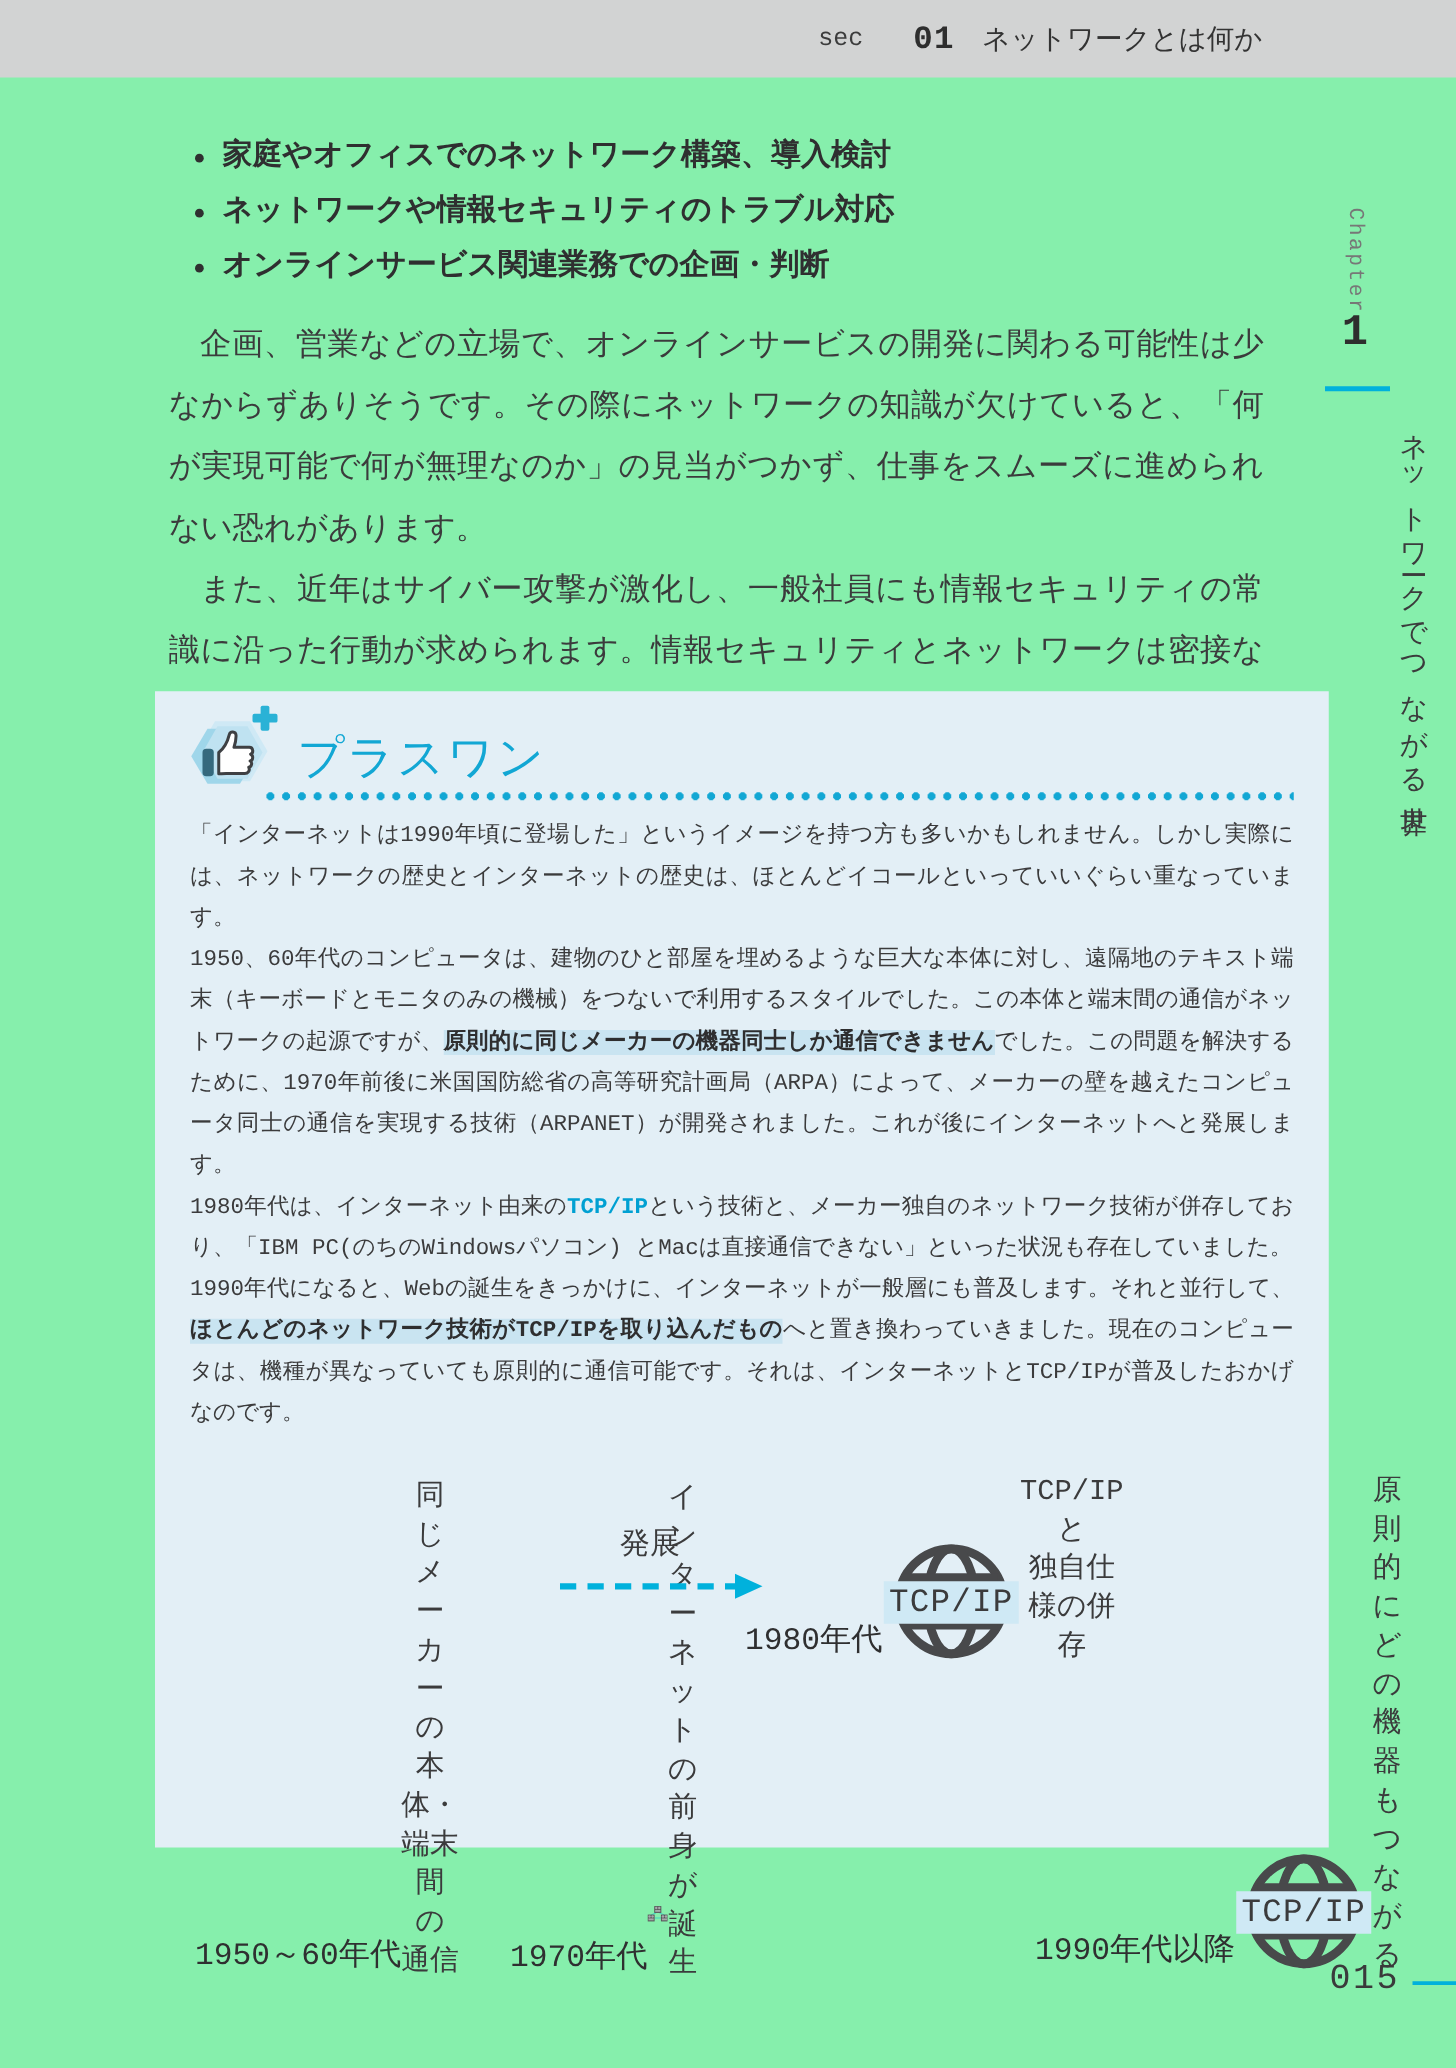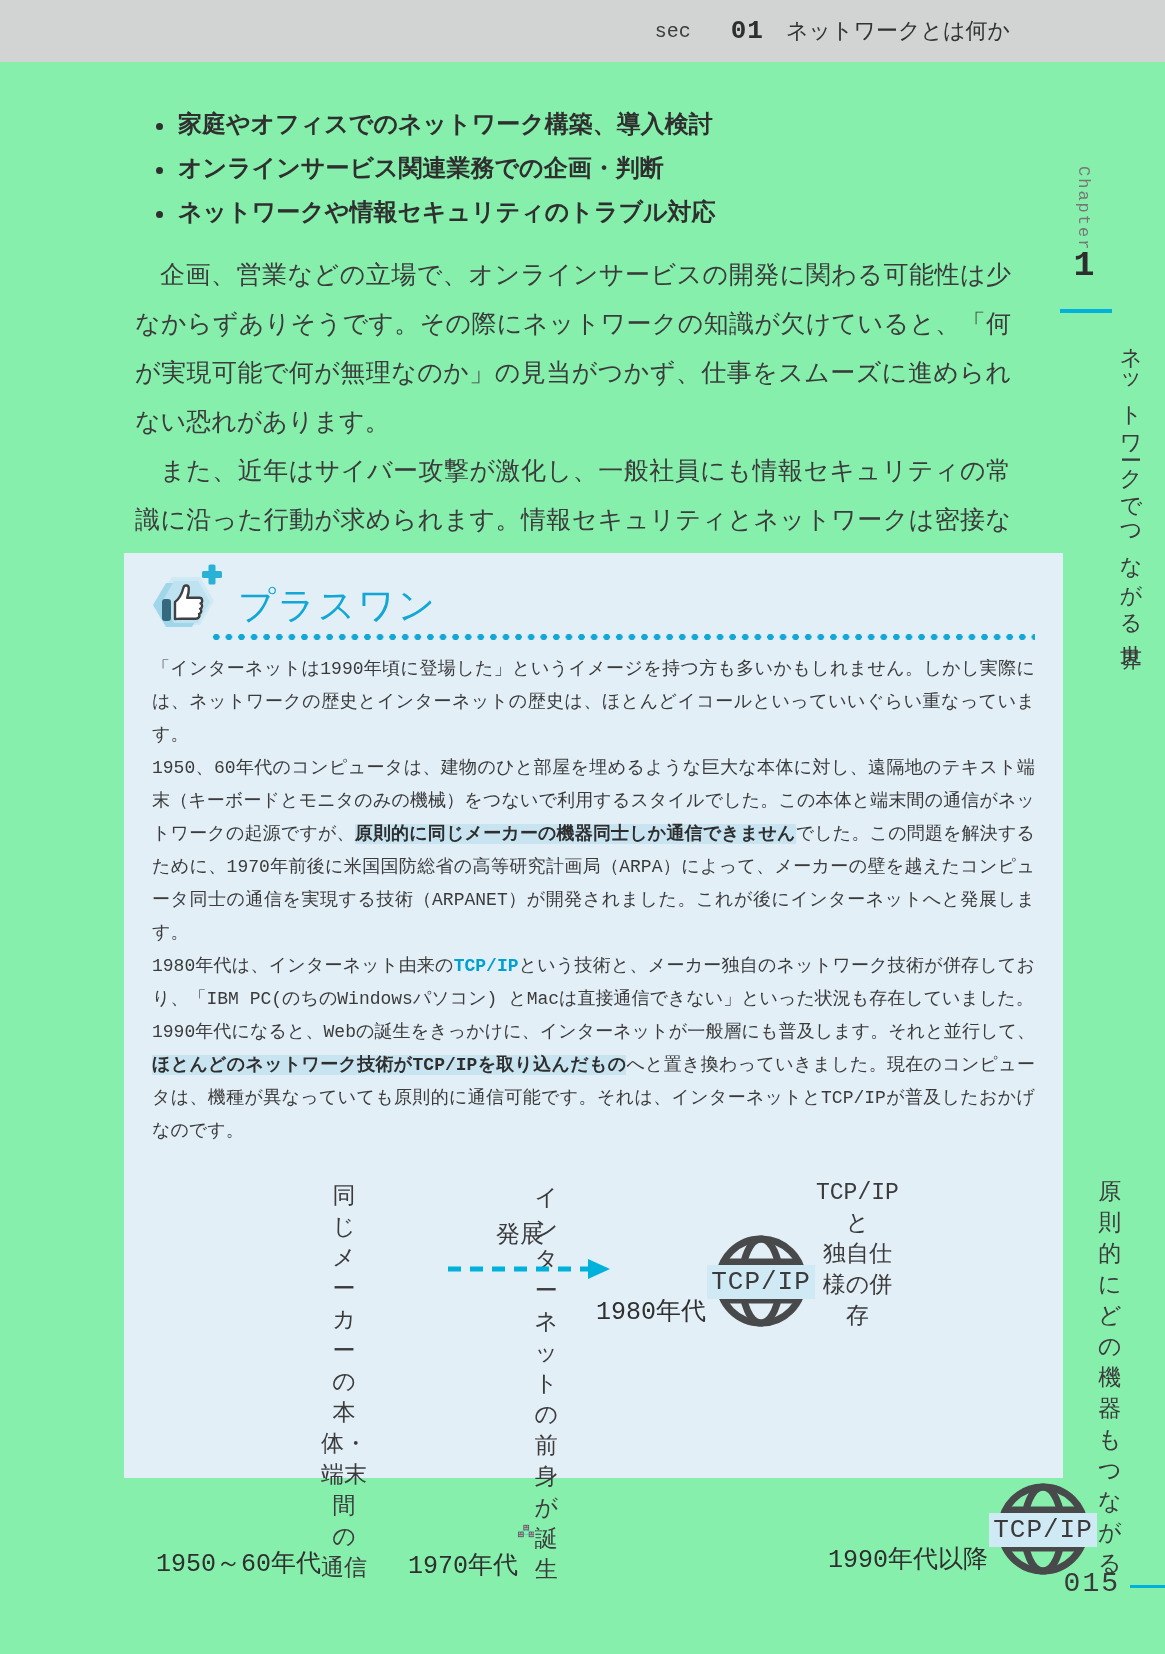--- a/index.html
+++ b/index.html
@@ -83,22 +83,22 @@
     <span class="sectitle">ネットワークとは何か</span>
   </header>
 
   <div class="chapter-label">Chapter</div>
   <div class="chapter-num">1</div>
   <div class="chapter-rule"></div>
   <div class="chapter-title">ネットワークでつながる世界</div>
 
   <ul class="bullets">
     <li><span class="dot"></span><span>家庭やオフィスでのネットワーク構築、導入検討</span></li>
+    <li><span class="dot"></span><span>ネットワークや情報セキュリティのトラブル対応</span></li>
     <li><span class="dot"></span><span>オンラインサービス関連業務での企画・判断</span></li>
-    <li><span class="dot"></span><span>ネットワークや情報セキュリティのトラブル対応</span></li>
   </ul>
 
   <div class="paras">
     <p>企画、営業などの立場で、オンラインサービスの開発に関わる可能性は少なからずありそうです。その際にネットワークの知識が欠けていると、「何が実現可能で何が無理なのか」の見当がつかず、仕事をスムーズに進められない恐れがあります。</p>
     <p>また、近年はサイバー攻撃が激化し、一般社員にも情報セキュリティの常識に沿った行動が求められます。情報セキュリティとネットワークは密接な関係にあるため、「何が危ないのか」を理解するためにはネットワークの知識が必要です。</p>
   </div>
 
   <section class="plusbox">
     <div class="plus-head">
       <svg class="plus-icon" width="78" height="78" viewBox="0 0 78 78">

